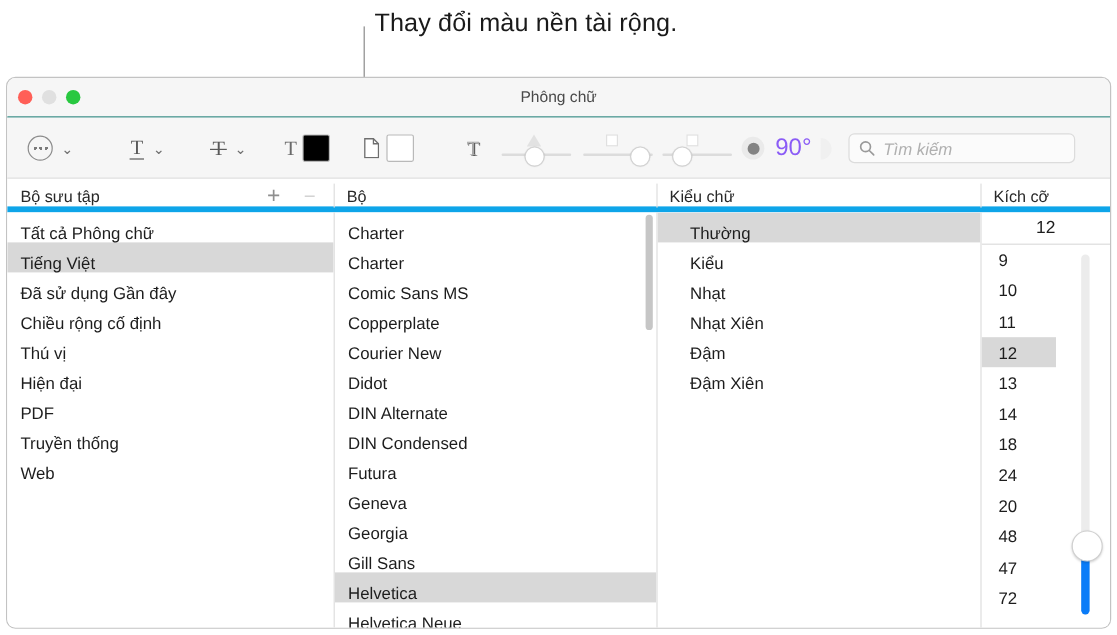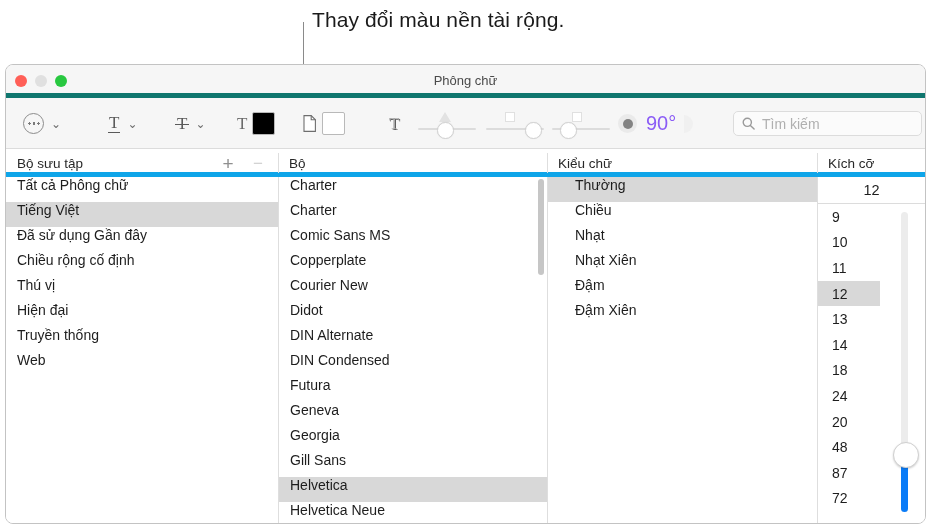--- a/index.html
+++ b/index.html
@@ -50,21 +50,21 @@
     border-radius: 8px;
     background: #ffffff;
     overflow: hidden;
     box-sizing: border-box;
   }
 
   .titlebar {
     position: relative;
     height: 33px;
     background: #f6f6f6;
-    border-bottom: 5px solid #0f766e;
+    border-bottom: 1px solid #0f766e;
     box-sizing: border-box;
   }
   .traffic {
     position: absolute;
     top: 10px;
     left: 9px;
     display: flex;
     gap: 8px;
   }
   .dot {
@@ -289,21 +289,21 @@
   .pane-divider {
     position: absolute;
     top: 0; bottom: 0;
     width: 1px;
     background: #dedede;
   }
 
   .row {
     height: 25px;
     display: flex;
-    align-items: flex-start;
+    align-items: flex-end;
     padding-left: 11px;
     font-size: 14px;
     color: #1d1d1d;
     box-sizing: border-box;
     white-space: nowrap;
   }
   .row.selected { background: #d8d8d8; }
 
   .pane-collections .row { padding-left: 11px; }
   .pane-families  .row { padding-left: 11px; }
@@ -452,21 +452,21 @@
           <span class="knob" style="left:8px;"></span>
         </span>
       </div>
 
       <div class="tb-item" style="left:612px;">
         <span class="shadow-opacity"></span>
         <span class="angle-val">90°</span>
         <span class="angle-dial"></span>
       </div>
 
-      <div class="tb-item" style="left:727px;">
+      <div class="tb-item" style="left:701px;font-style:italic;">
         <div class="search-field">
           <span class="search-icon">
             <svg width="13" height="13" viewBox="0 0 13 13">
               <circle cx="5.3" cy="5.3" r="4.1" fill="none" stroke="#9a9a9a" stroke-width="1.4"></circle>
               <line x1="8.4" y1="8.4" x2="12.1" y2="12.1" stroke="#9a9a9a" stroke-width="1.4" stroke-linecap="round"></line>
             </svg>
           </span>
 
           <span class="search-ph">Tìm kiếm</span>
         </div>
@@ -502,20 +502,23 @@
             <div class="row">
               <span>Chiều rộng cố định</span>
             </div>
             <div class="row">
               <span>Thú vị</span>
             </div>
             <div class="row">
               <span>Hiện đại</span>
             </div>
             <div class="row">
+              <span>PDF</span>
+            </div>
+            <div class="row">
               <span>Truyền thống</span>
             </div>
             <div class="row">
               <span>Web</span>
             </div>
           </div>
       </div>
       <div class="pane-divider" style="left:272px;"></div>
 
       <div class="pane pane-families" style="left:273px; width:268px;">
@@ -566,21 +569,21 @@
         <div class="vscroll" style="top:2px; height:96px;"></div>
       </div>
       <div class="pane-divider" style="left:541px;"></div>
 
       <div class="pane pane-typefaces" style="left:542px; width:269px;">
         <div id="list-typefaces">
             <div class="row selected">
               <span>Thường</span>
             </div>
             <div class="row">
-              <span>Chiều</span>
+              <span>Kiểu</span>
             </div>
             <div class="row">
               <span>Nhạt</span>
             </div>
             <div class="row">
               <span>Nhạt Xiên</span>
             </div>
             <div class="row">
               <span>Đậm</span>
             </div>
@@ -619,21 +622,21 @@
               <div class="size-row">
                 <span>24</span>
               </div>
               <div class="size-row">
                 <span>20</span>
               </div>
               <div class="size-row">
                 <span>48</span>
               </div>
               <div class="size-row">
-                <span>87</span>
+                <span>47</span>
               </div>
               <div class="size-row">
                 <span>72</span>
               </div>
             </div>
           <div class="size-slider">
             <div class="strack"></div>
             <div class="sfill" style="background: rgb(10, 124, 248);"></div>
             <div class="sknob"></div>
           </div>

